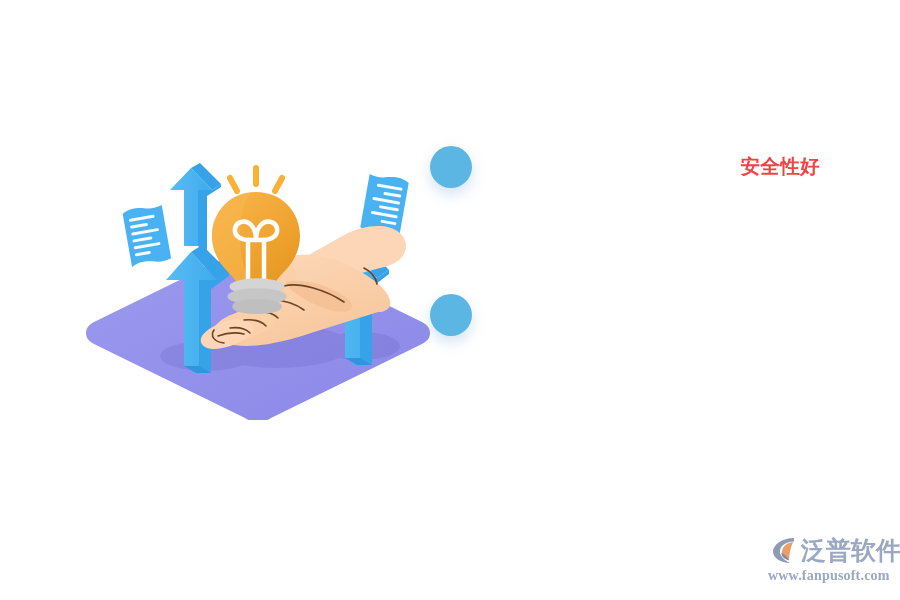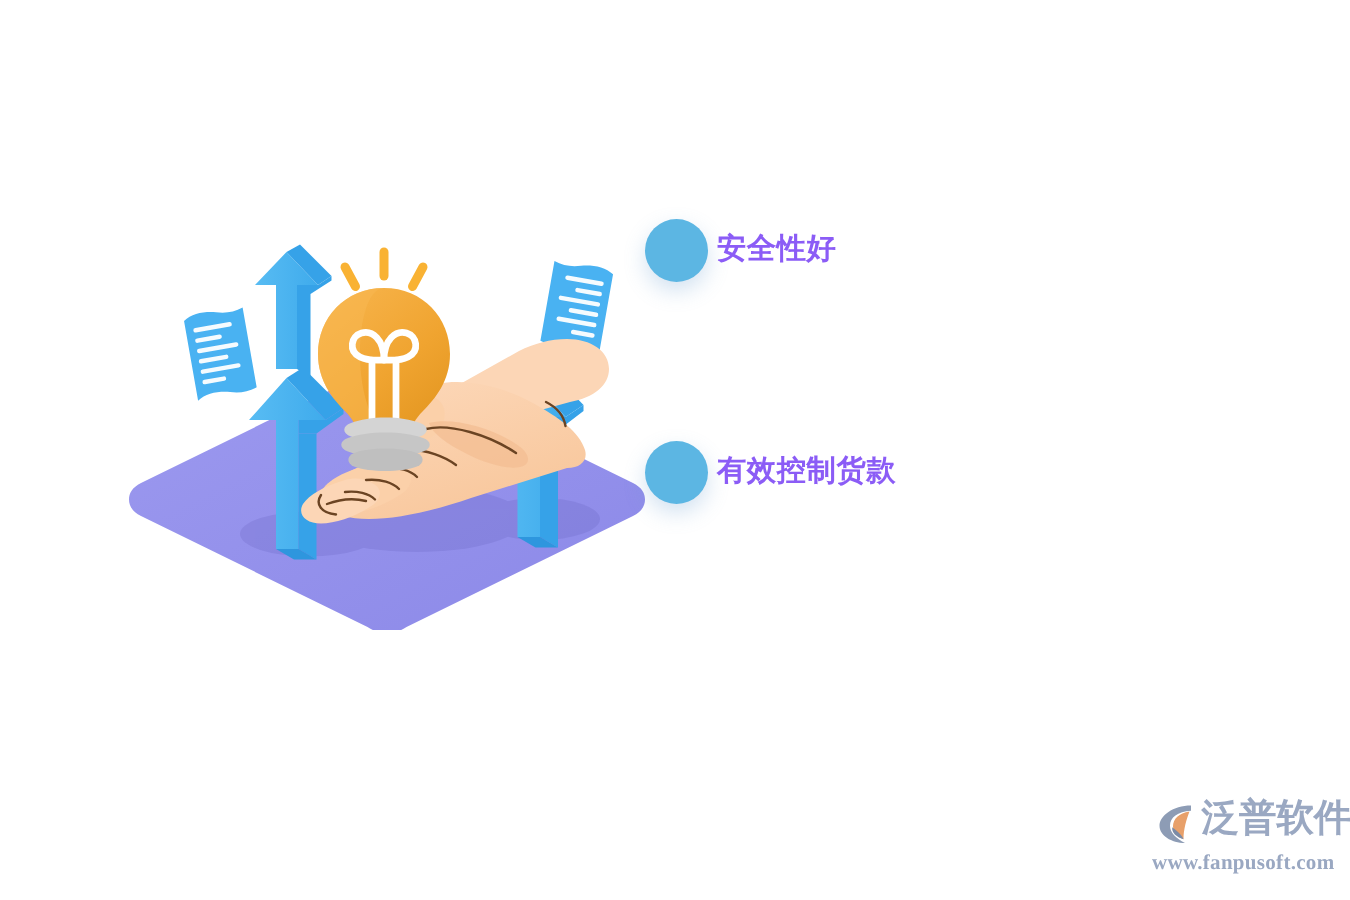--- a/index.html
+++ b/index.html
@@ -61,42 +61,42 @@
   .bullet-dot {
     width: 42px;
     height: 42px;
     border-radius: 50%;
     background: #5cb6e3;
     flex: 0 0 42px;
     box-shadow: 0 6px 14px rgba(110,160,210,0.30);
   }
   .bullet-label {
     flex: 1 1 auto;
-    text-align: left;
+    text-align: right;
     font-size: 19.5px;
     font-weight: bold;
-    color: #8b5cf6;
+    color: #ef4444;
     letter-spacing: 0.4px;
     line-height: 1;
     padding-left: 6px;
     padding-right: 30px;
     white-space: nowrap;
   }
 
   
   #watermark {
     position: absolute;
     left: 768px;
     top: 533px;
     width: 124px;
     height: 56px;
   }
   #watermark .logo-top {
     display: flex;
-    align-items: flex-start;
+    align-items: center;
     height: 34px;
   }
   #watermark .logo-mark {
     width: 32px;
     height: 32px;
     flex: 0 0 32px;
   }
   #watermark .logo-word {
     font-size: 25px;
     font-weight: bold;
@@ -290,21 +290,20 @@
 
   <div id="bullet-list">
 
     <div class="bullet-row row-0">
       <span class="bullet-dot"></span>
       <span class="bullet-label">安全性好</span>
     </div>
 
     <div class="bullet-row row-1">
       <span class="bullet-dot"></span>
-      <span class="bullet-label">有效控制货款</span>
     </div>
 
 
   </div>
 
   <div id="watermark">
     <div class="logo-top">
       <span class="logo-mark">
         <svg viewBox="0 0 32 32" xmlns="http://www.w3.org/2000/svg" width="32" height="32">
           <path d="M26 4 C 14 4 5 11 5 17.5 C 5 24 13 29 22 29

